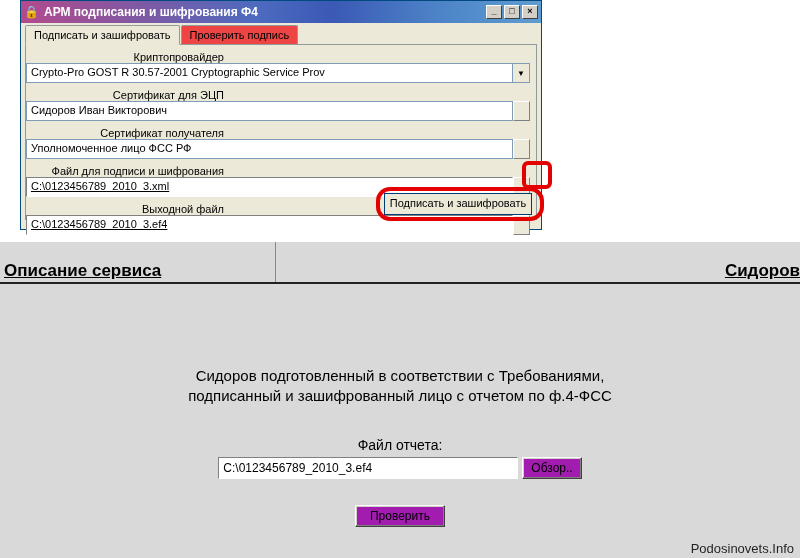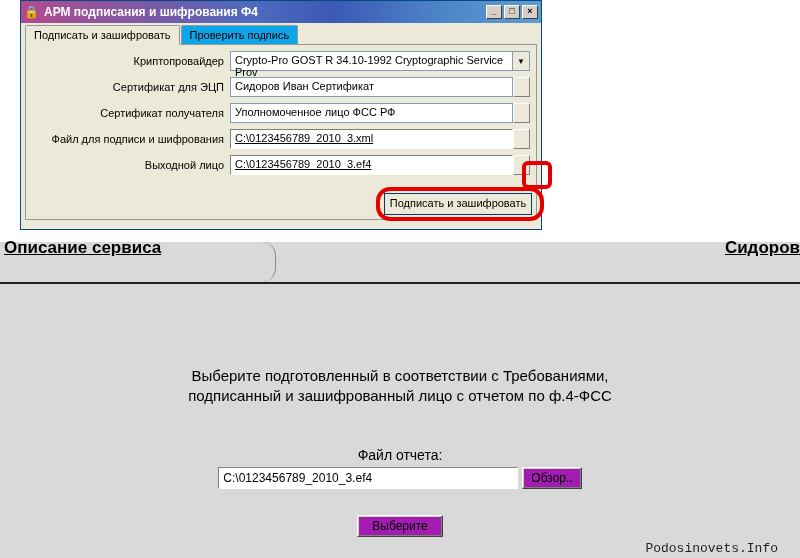--- a/index.html
+++ b/index.html
@@ -60,21 +60,21 @@
   }
   
   .tabstrip {
     display: flex;
     padding: 2px 4px 0 4px;
     background: #ece9d8;
   }
   .tab {
     font-size: 11px;
     padding: 3px 8px;
-    background: #0ea5e9;
+    background: #ef4444;
     border: 1px solid #919b9c;
     border-bottom: none;
     border-radius: 2px 2px 0 0;
     margin-right: 1px;
     position: relative;
   }
   .tab.active {
     background: #ece9d8;
     border-bottom: 1px solid #ece9d8;
     z-index: 2;
@@ -82,22 +82,22 @@
   .tabpanel {
     margin: 0 4px 4px 4px;
     border: 1px solid #919b9c;
     height: 176px;
     position: relative;
     top: -1px;
     background: #ece9d8;
   }
   .formrow {
     display: flex;
-    align-items: center;
     margin-top: 6px;
+    flex-direction: column;
   }
   .formrow label {
     width: 204px;
     text-align: right;
     font-size: 11px;
     color: #000;
     padding-right: 6px;
   }
   .formrow .field {
     flex: 1;
@@ -172,45 +172,44 @@
     display: flex;
     height: 42px;
     border-bottom: 2px solid #222;
     background: #d9d9d9;
   }
   .tab2 {
     border-right: 1px solid #888;
     display: flex;
     align-items: flex-end;
     justify-content: center;
-    padding: 0 18px 24px 18px;
+    padding: 0 18px 1px 18px;
     font-size: 17px;
     font-weight: bold;
     text-decoration: underline;
     color: #000;
     white-space: nowrap;
     font-family: Arial, sans-serif;
-    border-radius: 14px;
   }
   .tab2:first-child { width: 276px; justify-content: flex-start; padding-left: 4px; }
   .tab2.mid { width: 386px; }
   .tab2.last { flex: 1; border-right: none; justify-content: flex-end; padding-right: 0; }
   .instructions {
     text-align: center;
     font-size: 15px;
     font-family: Arial, sans-serif;
     color: #000;
     margin-top: 82px;
     line-height: 1.35;
   }
   .file-label {
     text-align: center;
     font-size: 14px;
     font-family: Arial, sans-serif;
-    margin-top: 40px;
+    margin-top: 30px;
     color: #000;
   }
   .file-row {
     display: flex;
     justify-content: center;
     align-items: center;
     margin-top: 4px;
   }
   .file-row input {
     width: 300px;
@@ -234,24 +233,24 @@
     font-family: Tahoma, sans-serif;
     cursor: default;
   }
   .submit-row {
     display: flex;
     justify-content: center;
     margin-top: 26px;
   }
   .watermark {
     position: absolute;
-    right: 22px; bottom: 2px;
+    right: 6px; bottom: 2px;
     font-size: 13px;
     color: rgba(0,0,0,0.85);
-    font-family: Liberation Mono, monospace;
+    font-family: Liberation Sans, sans-serif;
   }
 </style>
 </head>
 <body>
 
 <div class="top-band">
   <div class="win">
     <div class="titlebar">
       <span class="lock">🔒</span>
       <span class="title">АРМ  подписания и шифрования Ф4</span>
@@ -261,75 +260,75 @@
     </div>
     <div class="tabstrip">
       <div class="tab active">Подписать и зашифровать</div>
       <div class="tab">Проверить подпись</div>
     </div>
     <div class="tabpanel">
       <div class="formrow">
         <label>Криптопровайдер</label>
         <div class="field">
           <div class="combo">
-            <div class="textbox">Crypto-Pro GOST R 34.10-1992 Cryptographic Service Prov</div>
+            <div class="textbox">Crypto-Pro GOST R 30.57-2001 Cryptographic Service Prov</div>
             <div class="combo-btn">▼</div>
           </div>
         </div>
       </div>
       <div class="formrow">
         <label>Сертификат для ЭЦП</label>
         <div class="field">
-          <div class="textbox">Сидоров Иван Сертификат</div>
+          <div class="textbox">Сидоров Иван Викторович</div>
           <div class="browse-btn"></div>
         </div>
       </div>
       <div class="formrow">
         <label>Сертификат получателя</label>
         <div class="field">
           <div class="textbox">Уполномоченное лицо ФСС РФ</div>
           <div class="browse-btn"></div>
         </div>
       </div>
       <div class="formrow">
         <label>Файл для подписи и шифрования</label>
         <div class="field">
           <div class="textbox sunken">C:\0123456789_2010_3.xml</div>
           <div class="browse-btn"></div>
         </div>
       </div>
       <div class="formrow">
-        <label>Выходной лицо</label>
+        <label>Выходной файл</label>
         <div class="field">
           <div class="textbox sunken">C:\0123456789_2010_3.ef4</div>
           <div class="browse-btn"></div>
         </div>
       </div>
       <div class="main-btn">Подписать и зашифровать</div>
 
       <div class="highlight-red-box hl1"></div>
       <div class="highlight-red-box hl2"></div>
     </div>
   </div>
 </div>
 
 <div class="bottom">
   <div class="tabs2">
     <div class="tab2">Описание сервиса</div>
     <div class="tab2 last">Сидоров</div>
   </div>
 
   <div class="instructions">
-    <span>Выберите подготовленный в соответствии с Требованиями,</span><br>
+    <span>Сидоров подготовленный в соответствии с Требованиями,</span><br>
     <span>подписанный и зашифрованный лицо с отчетом по ф.4-ФСС</span>
   </div>
 
   <div class="file-label">Файл отчета:</div>
   <div class="file-row">
     <input type="text" value="C:\0123456789_2010_3.ef4" style="">
     <button class="winbutton" style="margin-left:4px">Обзор..</button>
   </div>
   <div class="submit-row">
-    <button class="winbutton" style="padding:0 14px">Выберите</button>
+    <button class="winbutton" style="padding:0 14px">Проверить</button>
   </div>
 
   <div class="watermark">Podosinovets.Info</div>
 </div>
 
 </body></html>

